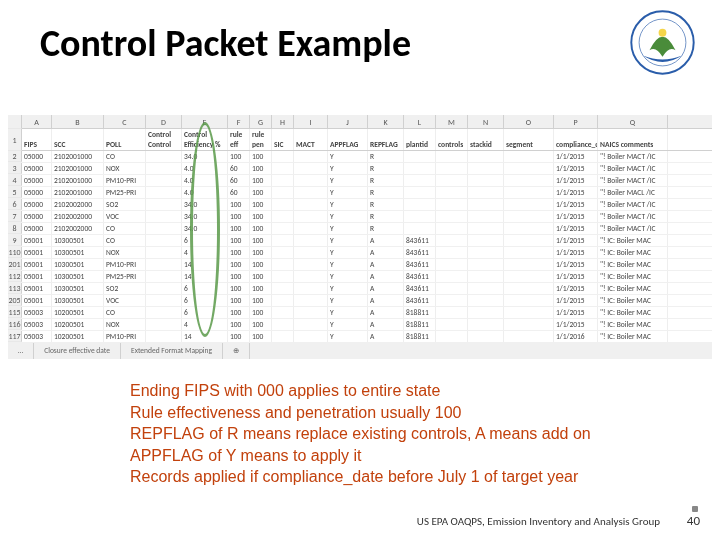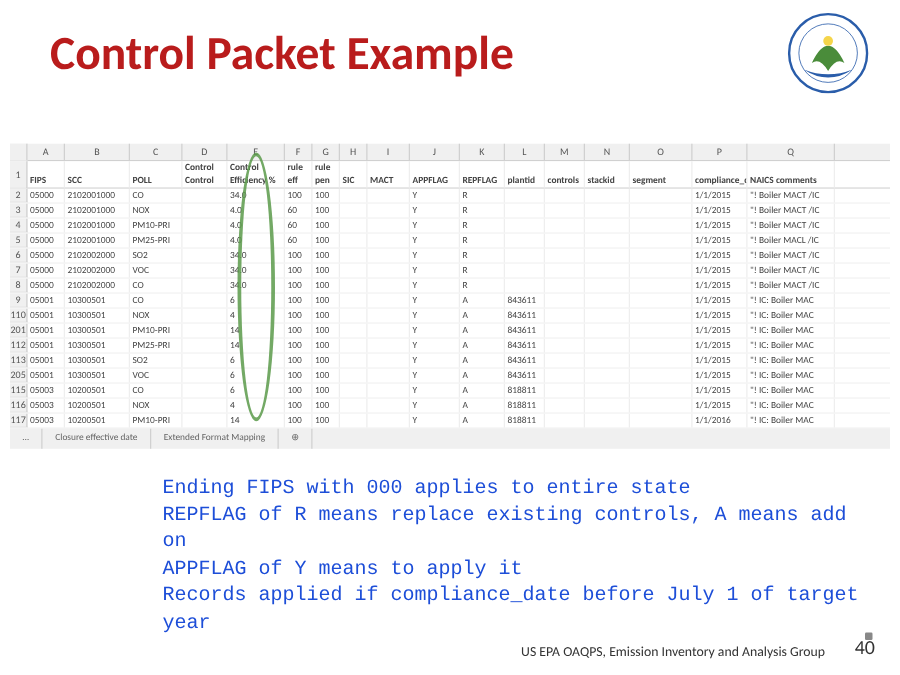--- a/index.html
+++ b/index.html
@@ -7,21 +7,21 @@
     width: 720px;
     height: 540px;
     font-family: Calibri, Arial, sans-serif;
     background: #fff;
     position: relative;
     overflow: hidden;
   }
   .title {
     font-size: 38px;
     font-weight: bold;
-    color: #b91c1c;
+    color: #000000;
     padding: 20px 0 0 40px;
   }
   .logo {
     position: absolute;
     top: 10px;
     right: 25px;
     width: 65px;
     height: 65px;
   }
   .logo svg { width: 100%; height: 100%; }
@@ -115,37 +115,37 @@
     padding: 0 10px;
     border-right: 1px solid #d0d0d0;
     line-height: 16px;
   }
   .notes {
     position: absolute;
     top: 380px;
     left: 130px;
     width: 575px;
     font-size: 16px;
-    color: #1d4ed8;
+    color: #c2410c;
     line-height: 1.35;
-    font-family: Liberation Mono, monospace;
+    font-family: Liberation Sans, sans-serif;
   }
   .footer {
     position: absolute;
     bottom: 12px;
     right: 60px;
     font-size: 11px;
     color: #333;
     margin-top: 40px;
   }
   .page-num {
     position: absolute;
     bottom: 12px;
     right: 20px;
-    font-size: 16px;
+    font-size: 13px;
     color: #333;
     margin-left: 23px;
   }
   .scroll-dot{position:absolute;bottom:28px;right:22px;width:6px;height:6px;background:#888;border-radius:1px}
 </style>
 </head>
 <body>
 
 <div class="title">Control Packet Example</div>
 
@@ -532,20 +532,21 @@
     <div>Closure effective date</div>
     <div>Extended Format Mapping</div>
     <div>⊕</div>
   </div>
 </div>
 
 <div class="ellipse-marker"></div>
 
 <div class="notes">
   <div>Ending FIPS with 000 applies to entire state</div>
+  <div>Rule effectiveness and penetration usually 100</div>
   <div>REPFLAG of R means replace existing controls, A means add on</div>
   <div>APPFLAG of Y means to apply it</div>
   <div>Records applied if compliance_date  before July 1 of target year</div>
 </div>
 
 <div class="scroll-dot"></div>
 <div class="footer">US EPA OAQPS, Emission Inventory and Analysis Group</div>
 <div class="page-num">40</div>
 
 </body></html>

